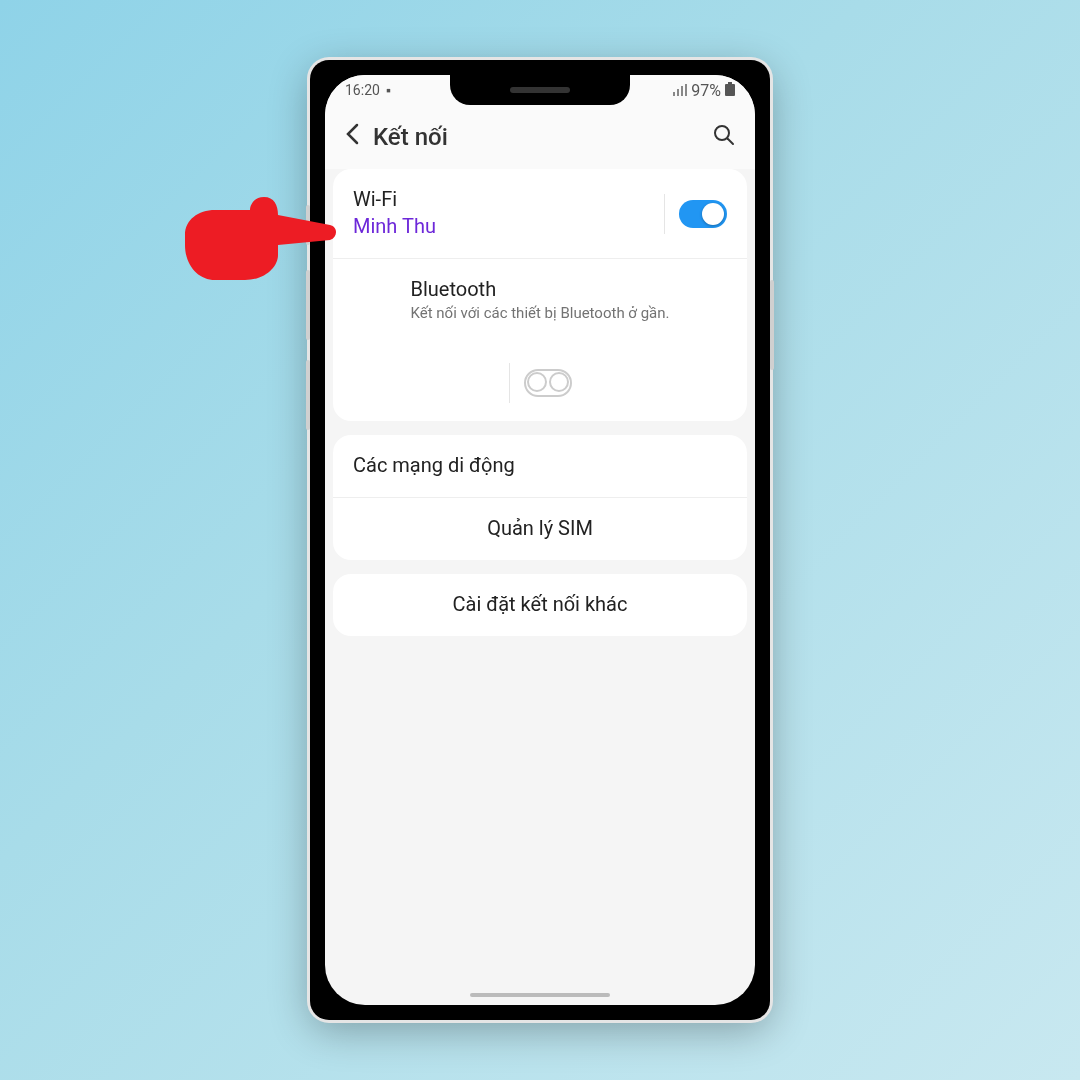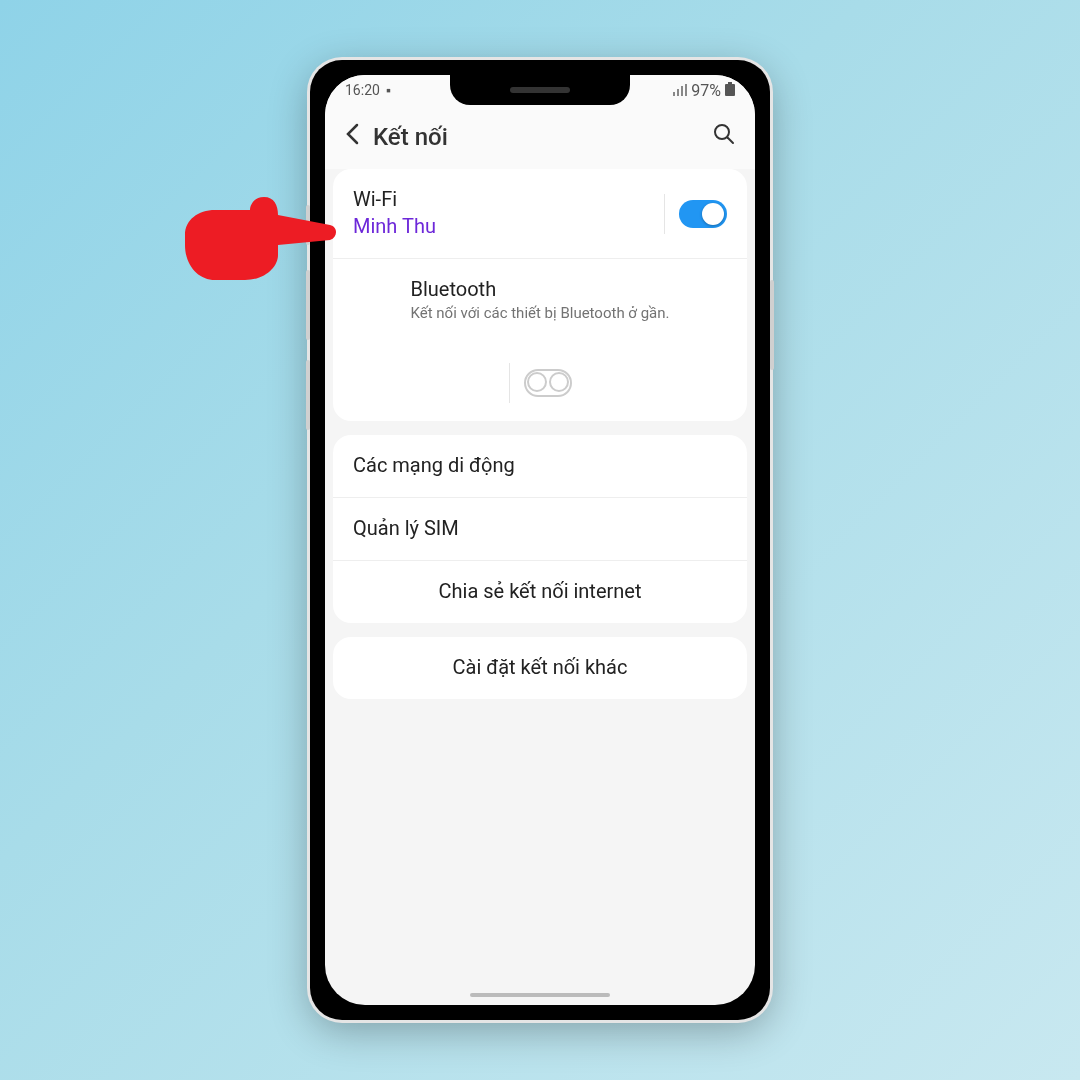--- a/index.html
+++ b/index.html
@@ -10,21 +10,21 @@
       display: flex;
       align-items: center;
       justify-content: center;
       font-family: -apple-system, BlinkMacSystemFont, "Segoe UI", Roboto, sans-serif;
       position: relative;
     }
     .phone-frame {
       width: 460px;
       height: 960px;
       background: #000;
-      border-radius: 32px;
+      border-radius: 19px;
       padding: 15px;
       position: relative;
       box-shadow: 0 0 0 3px #e5e5e5, 0 10px 40px rgba(0,0,0,0.3);
     }
     .phone-screen {
       width: 100%;
       height: 100%;
       background: #f5f5f5;
       border-radius: 40px;
       overflow: hidden;
@@ -57,21 +57,21 @@
       align-items: center;
       padding: 0 20px;
       font-size: 14px;
       color: #555;
       background: #fafafa;
     }
     .status-left { display: flex; align-items: center; gap: 6px; }
     .status-right { display: flex; align-items: center; gap: 4px; font-size: 16px; }
     .header {
       display: flex;
-      align-items: flex-start;
+      align-items: center;
       justify-content: space-between;
       padding: 18px 20px;
       background: #fafafa;
     }
     .header-left { display: flex; align-items: center; gap: 14px; }
     .back-arrow { font-size: 24px; color: #333; cursor: pointer; }
     .page-title { font-size: 24px; color: #333; font-weight: 500; }
     .search-icon { font-size: 22px; color: #333; cursor: pointer; }
     .content { padding: 0 8px; }
     .card {
@@ -247,25 +247,20 @@
 
       <div class="card">
         <div class="row">
           <div class="row-text">
               <div class="row-title">Các mạng di động</div>
             </div>
         </div>
         <div class="row">
           <div class="row-text">
               <div class="row-title">Quản lý SIM</div>
-            </div>
-        </div>
-        <div class="row">
-          <div class="row-text">
-              <div class="row-title">Chia sẻ kết nối internet</div>
             </div>
         </div>
       </div>
 
       <div class="card">
         <div class="row">
           <div class="row-text">
               <div class="row-title">Cài đặt kết nối khác</div>
             </div>
         </div>

